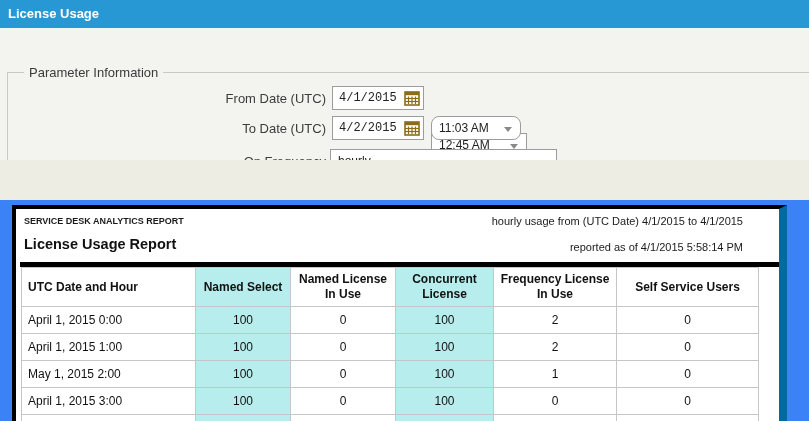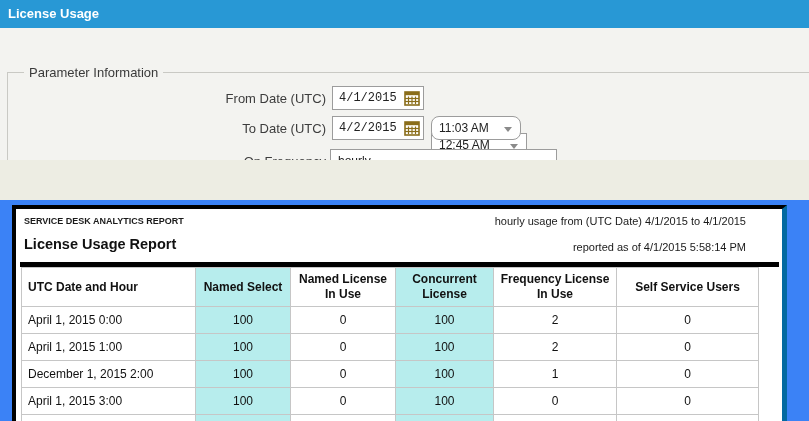--- a/index.html
+++ b/index.html
@@ -43,21 +43,21 @@
   .format-select .sel-arrow { position:absolute; right:6px; top:7px; width:0; height:0;
     border-left:4px solid transparent; border-right:4px solid transparent;
     border-top:6px solid #111; }
   .export-link { position:absolute; left:395px; top:181px; font-size:12.5px; color:#9E9E9E; }
   .refresh-btn { position:absolute; left:470px; top:174px; width:18px; height:20px;
     background:#FBFBF8; border:1px solid #8b8b8b; cursor:pointer;
     display:flex; align-items:center; justify-content:center; }
 
   
   .report-page { position:absolute; left:12px; top:205px; width:775px; height:216px;
-    background:#ffffff; border-left:4px solid #000; border-right:5px solid #0369a1;
+    background:#ffffff; border-left:4px solid #000; border-right:8px solid #0369a1;
     border-top:4px solid #000; overflow:hidden; }
   .rpt-small-title { position:absolute; left:8px; top:7px; font-size:9px; font-weight:bold; color:#1a1a1a; }
   .rpt-right1 { position:absolute; right:36px; top:6px; font-size:11px; color:#1a1a1a; }
   .rpt-title { position:absolute; left:8px; top:27px; font-size:14.5px; font-weight:bold; color:#111; }
   .rpt-right2 { position:absolute; right:36px; top:32px; font-size:11px; color:#1a1a1a; }
   .rpt-divider { position:absolute; left:4px; top:53px; width:759px; height:5px; background:#000; }
 
   table.rpt { position:absolute; left:5px; top:58px; border-collapse:collapse;
     table-layout:fixed; width:737px; font-size:12px; color:#111; }
   table.rpt th, table.rpt td { border:1px solid #C6C6C6; text-align:center; padding:0 3px; }
@@ -199,21 +199,21 @@
         </tr>
         <tr>
           <td class="first">April 1, 2015 1:00</td>
           <td class="hl">100</td>
           <td>0</td>
           <td class="hl">100</td>
           <td>2</td>
           <td>0</td>
         </tr>
         <tr>
-          <td class="first">December 1, 2015 2:00</td>
+          <td class="first">May 1, 2015 2:00</td>
           <td class="hl">100</td>
           <td>0</td>
           <td class="hl">100</td>
           <td>1</td>
           <td>0</td>
         </tr>
         <tr>
           <td class="first">April 1, 2015 3:00</td>
           <td class="hl">100</td>
           <td>0</td>

